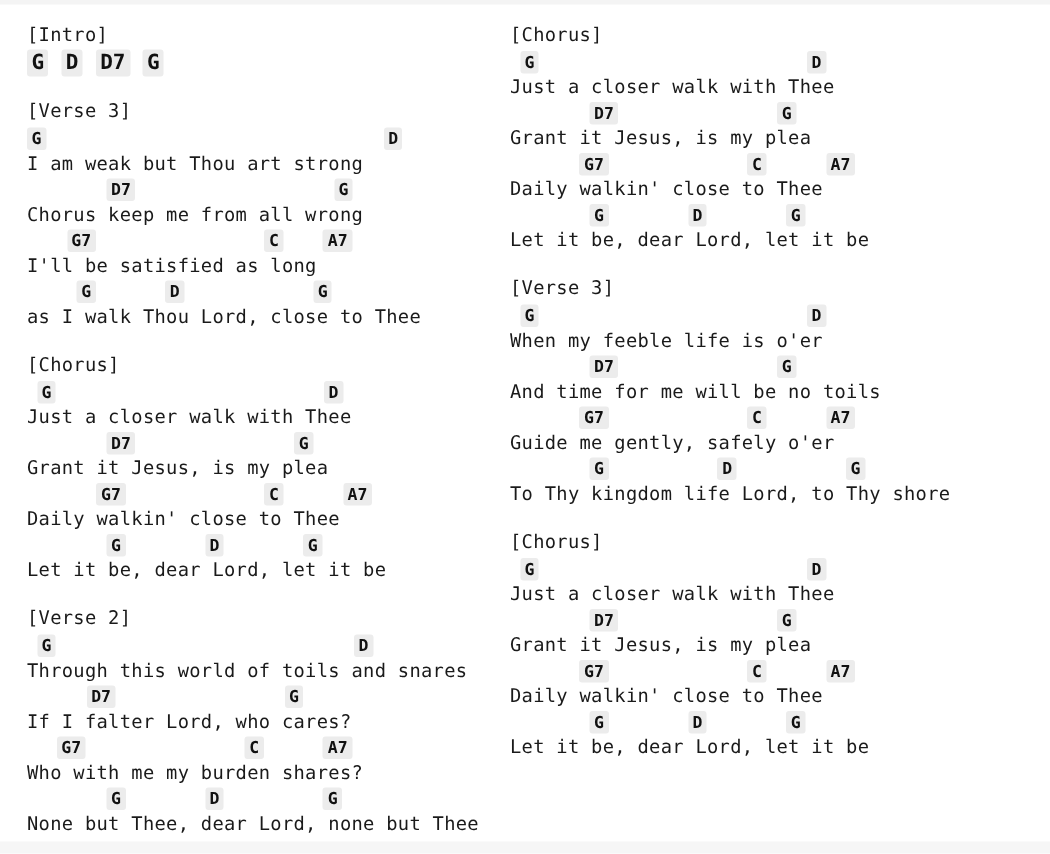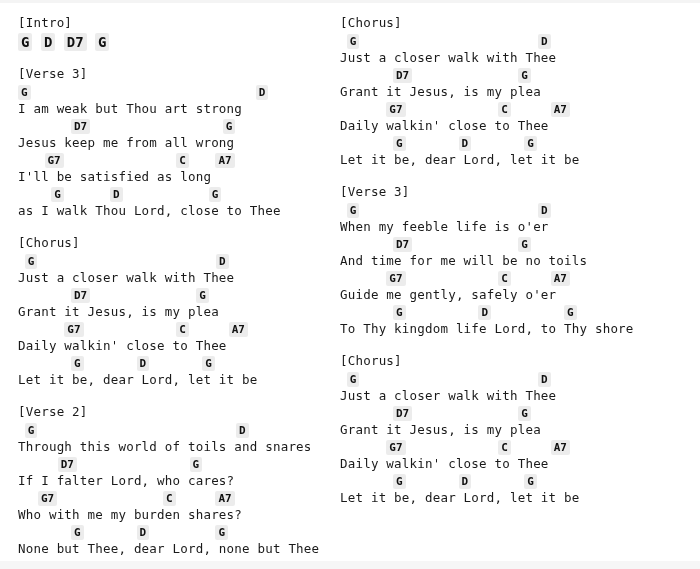--- a/index.html
+++ b/index.html
@@ -102,21 +102,21 @@
         <div class="intro-chords"><span class="chord">G</span> <span class="chord">D</span> <span class="chord">D7</span> <span class="chord">G</span></div>
       </div>
       <div class="section">
         <div class="section-header">[Verse 3]</div>
         <div class="line">
           <div class="chordline"><span class="chord">G</span>                                  <span class="chord">D</span></div>
           <div class="lyricline">I am weak but Thou art strong</div>
         </div>
         <div class="line">
           <div class="chordline">        <span class="chord">D7</span>                    <span class="chord">G</span></div>
-          <div class="lyricline">Jesus keep me from all wrong</div>
+          <div class="lyricline">Chorus keep me from all wrong</div>
         </div>
         <div class="line">
           <div class="chordline">    <span class="chord">G7</span>                 <span class="chord">C</span>    <span class="chord">A7</span></div>
           <div class="lyricline">I'll be satisfied as long</div>
         </div>
         <div class="line">
           <div class="chordline">     <span class="chord">G</span>       <span class="chord">D</span>             <span class="chord">G</span></div>
           <div class="lyricline">as I walk Thou Lord, close to Thee</div>
         </div>
       </div>

